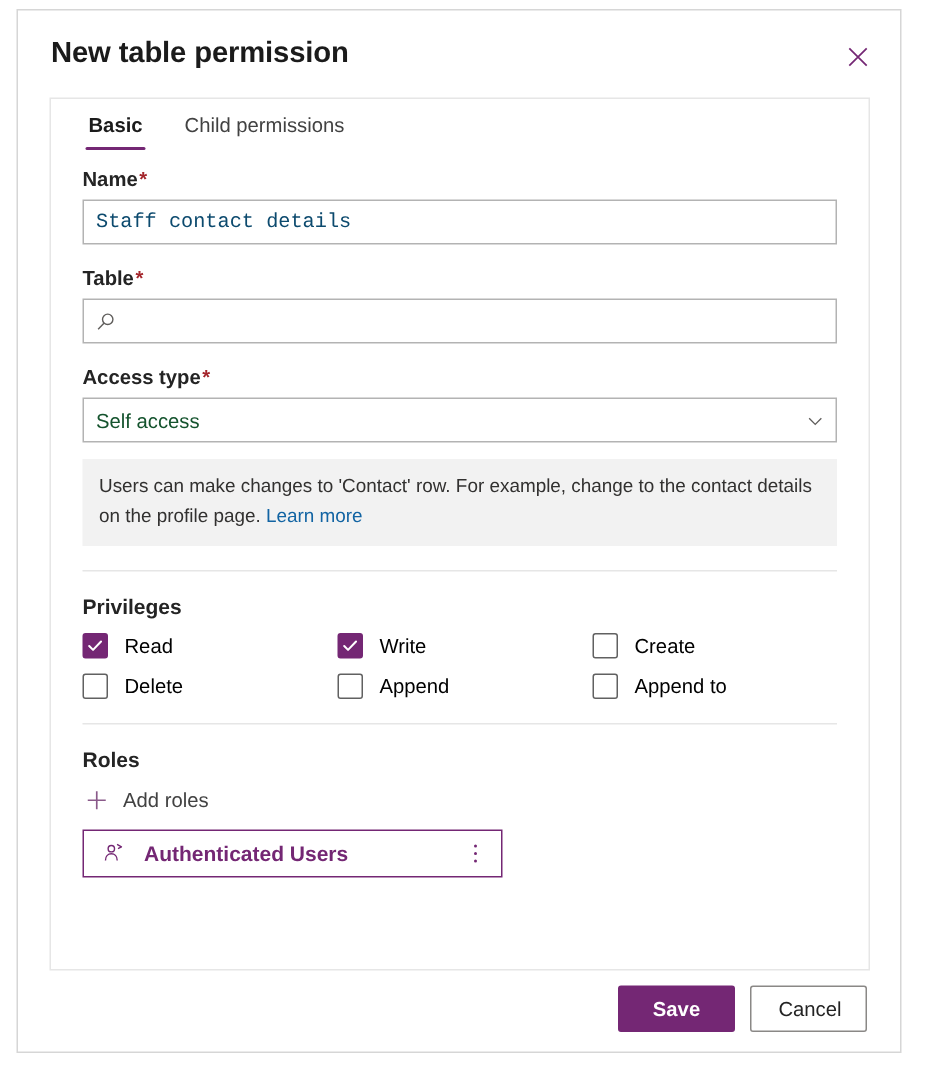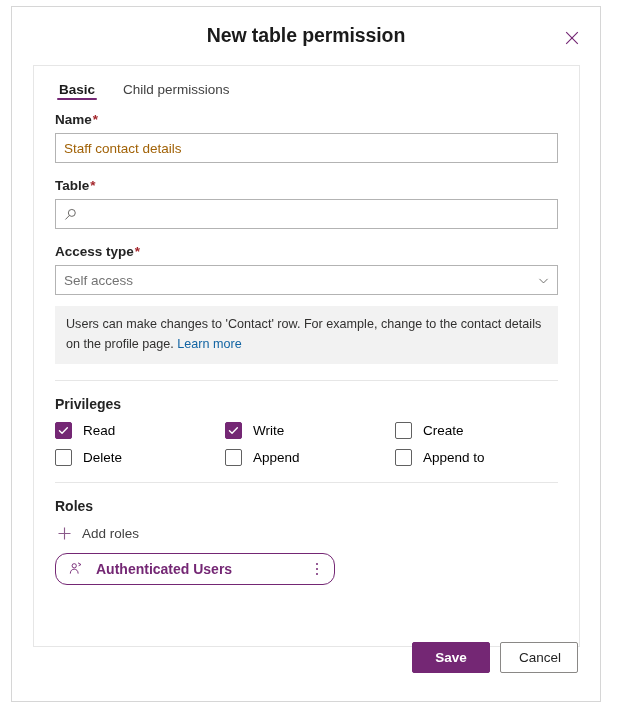--- a/index.html
+++ b/index.html
@@ -27,21 +27,20 @@
     border: 1px solid #d6d6d6;
   }
 
   
   .dialog-header {
     position: relative;
     height: 56px;
     padding: 0 22px;
     display: flex;
     align-items: center;
-    justify-content: center;
   }
   .dialog-title {
     font-size: 19.5px;
     font-weight: 600;
     letter-spacing: -0.1px;
     color: #1b1b1b;
   }
   .close-btn {
     position: absolute;
     right: 13px;
@@ -76,21 +75,21 @@
     display: flex;
     align-items: flex-end;
     padding: 14px 21px 0 21px;
     height: 34px;
     box-sizing: border-box;
   }
   .tab {
     position: relative;
     font-size: 13.5px;
     color: #424242;
-    padding: 0 4px 3px 4px;
+    padding: 0 4px 9px 4px;
     margin-right: 20px;
     cursor: pointer;
     white-space: nowrap;
     background: none;
     border: 0;
     font-family: inherit;
   }
   .tab.active {
     font-weight: 600;
     color: #1b1b1b;
@@ -131,23 +130,23 @@
     border: 1px solid #b3b3b3;
     background: #fff;
     display: flex;
     align-items: center;
     box-sizing: border-box;
   }
   .textbox input {
     flex: 1;
     border: 0;
     outline: none;
-    font-family: Liberation Sans, sans-serif;
-    font-size: 13.5px;
-    color: #a16207;
+    font-family: Liberation Mono, monospace;
+    font-size: 13.5px;
+    color: #0c4a6e;
     background: transparent;
     padding: 0 8px 0 8px;
     height: 100%;
   }
   .field-icon {
     width: 28px;
     display: flex;
     align-items: center;
     justify-content: center;
     flex: 0 0 28px;
@@ -161,21 +160,21 @@
     background: #fff;
     display: flex;
     align-items: center;
     box-sizing: border-box;
     cursor: pointer;
   }
   .select-value {
     flex: 1;
     padding-left: 8px;
     font-size: 13.5px;
-    color: #737373;
+    color: #14532d;
   }
 
   .info-box {
     background: #f2f2f2;
     padding: 9px 11px 10px 11px;
     font-size: 12.6px;
     line-height: 1.55;
     color: #323130;
     margin-top: -4px;
     margin-bottom: 4px;
@@ -253,21 +252,21 @@
   .add-roles-label {
     font-size: 13.5px;
     color: #424242;
   }
 
   .role-chip {
     width: 280px;
     height: 32px;
     box-sizing: border-box;
     border: 1px solid #742774;
-    border-radius: 12px;
+    border-radius: 0;
     display: flex;
     align-items: center;
     padding: 0 6px 0 11px;
     cursor: pointer;
   }
   .role-chip .person-icon {
     width: 18px;
     height: 18px;
     display: flex;
     align-items: center;
@@ -297,21 +296,21 @@
     height: 2.5px;
     border-radius: 50%;
     background: #742774;
   }
 
   
   .footer {
     position: absolute;
     left: 0;
     right: 0;
-    bottom: 16px;
+    bottom: 1px;
     height: 56px;
     display: flex;
     align-items: center;
     justify-content: flex-end;
     padding-right: 22px;
     box-sizing: border-box;
   }
   .btn {
     height: 31px;
     min-width: 78px;

